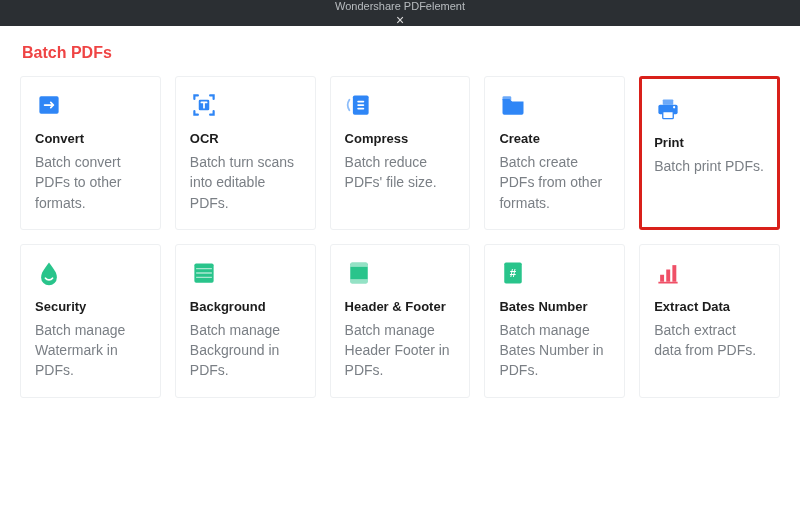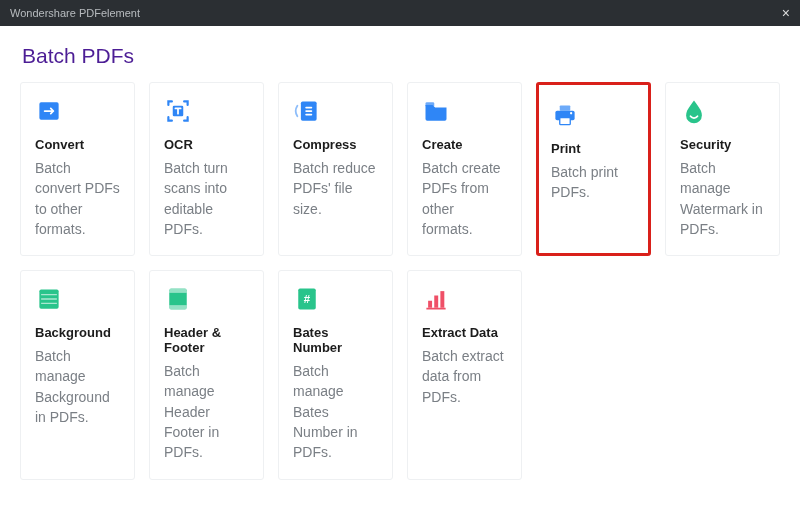--- a/index.html
+++ b/index.html
@@ -6,35 +6,36 @@
   html, body { width: 800px; height: 514px; font-family: "Segoe UI", Arial, sans-serif; background: #fff; overflow: hidden; }
   .titlebar {
     height: 26px;
     background: #2b2f33;
     color: #cfd3d6;
     display: flex;
     align-items: center;
     justify-content: space-between;
     padding: 0 10px;
     font-size: 11px;
+    flex-direction: column;
   }
   .titlebar .title { opacity: 0.85; }
   .titlebar .close { color: #ddd; font-size: 14px; cursor: pointer; }
   .content {
     padding: 12px 20px 20px 20px;
   }
   .page-title {
-    font-size: 21px;
-    font-weight: 400;
-    color: #4c1d95;
+    font-size: 16px;
+    font-weight: 700;
+    color: #ef4444;
     margin: 6px 0 14px 2px;
   }
   .grid {
     display: grid;
-    grid-template-columns: repeat(6, 1fr);
+    grid-template-columns: repeat(5, 1fr);
     gap: 14px;
   }
   .card {
     background: #fff;
     border: 1px solid #eef0f2;
     border-radius: 3px;
     padding: 14px 14px 16px 14px;
     min-height: 128px;
     position: relative;
     cursor: pointer;

